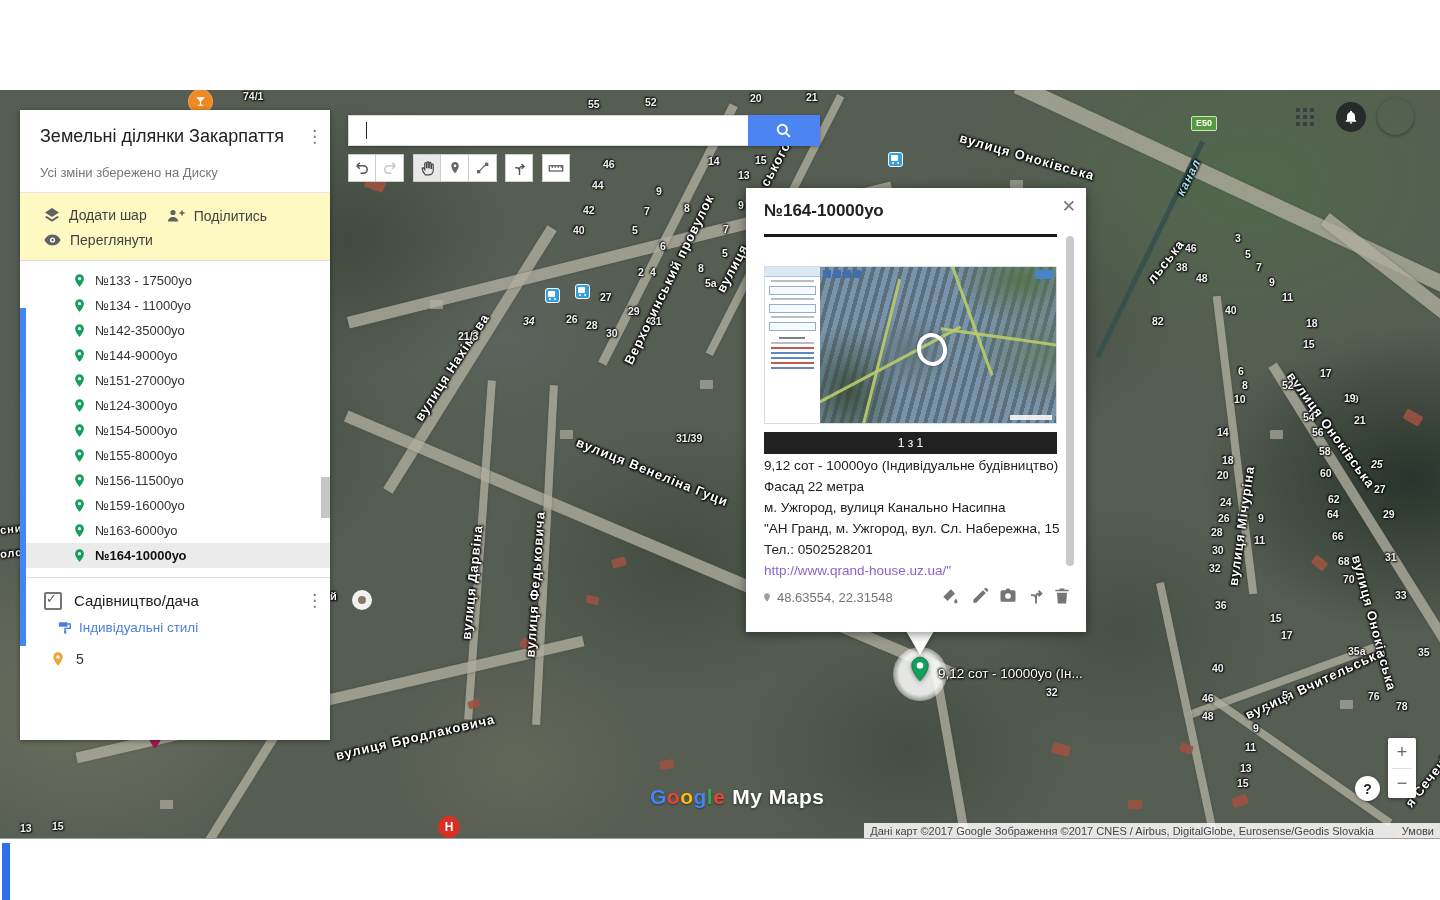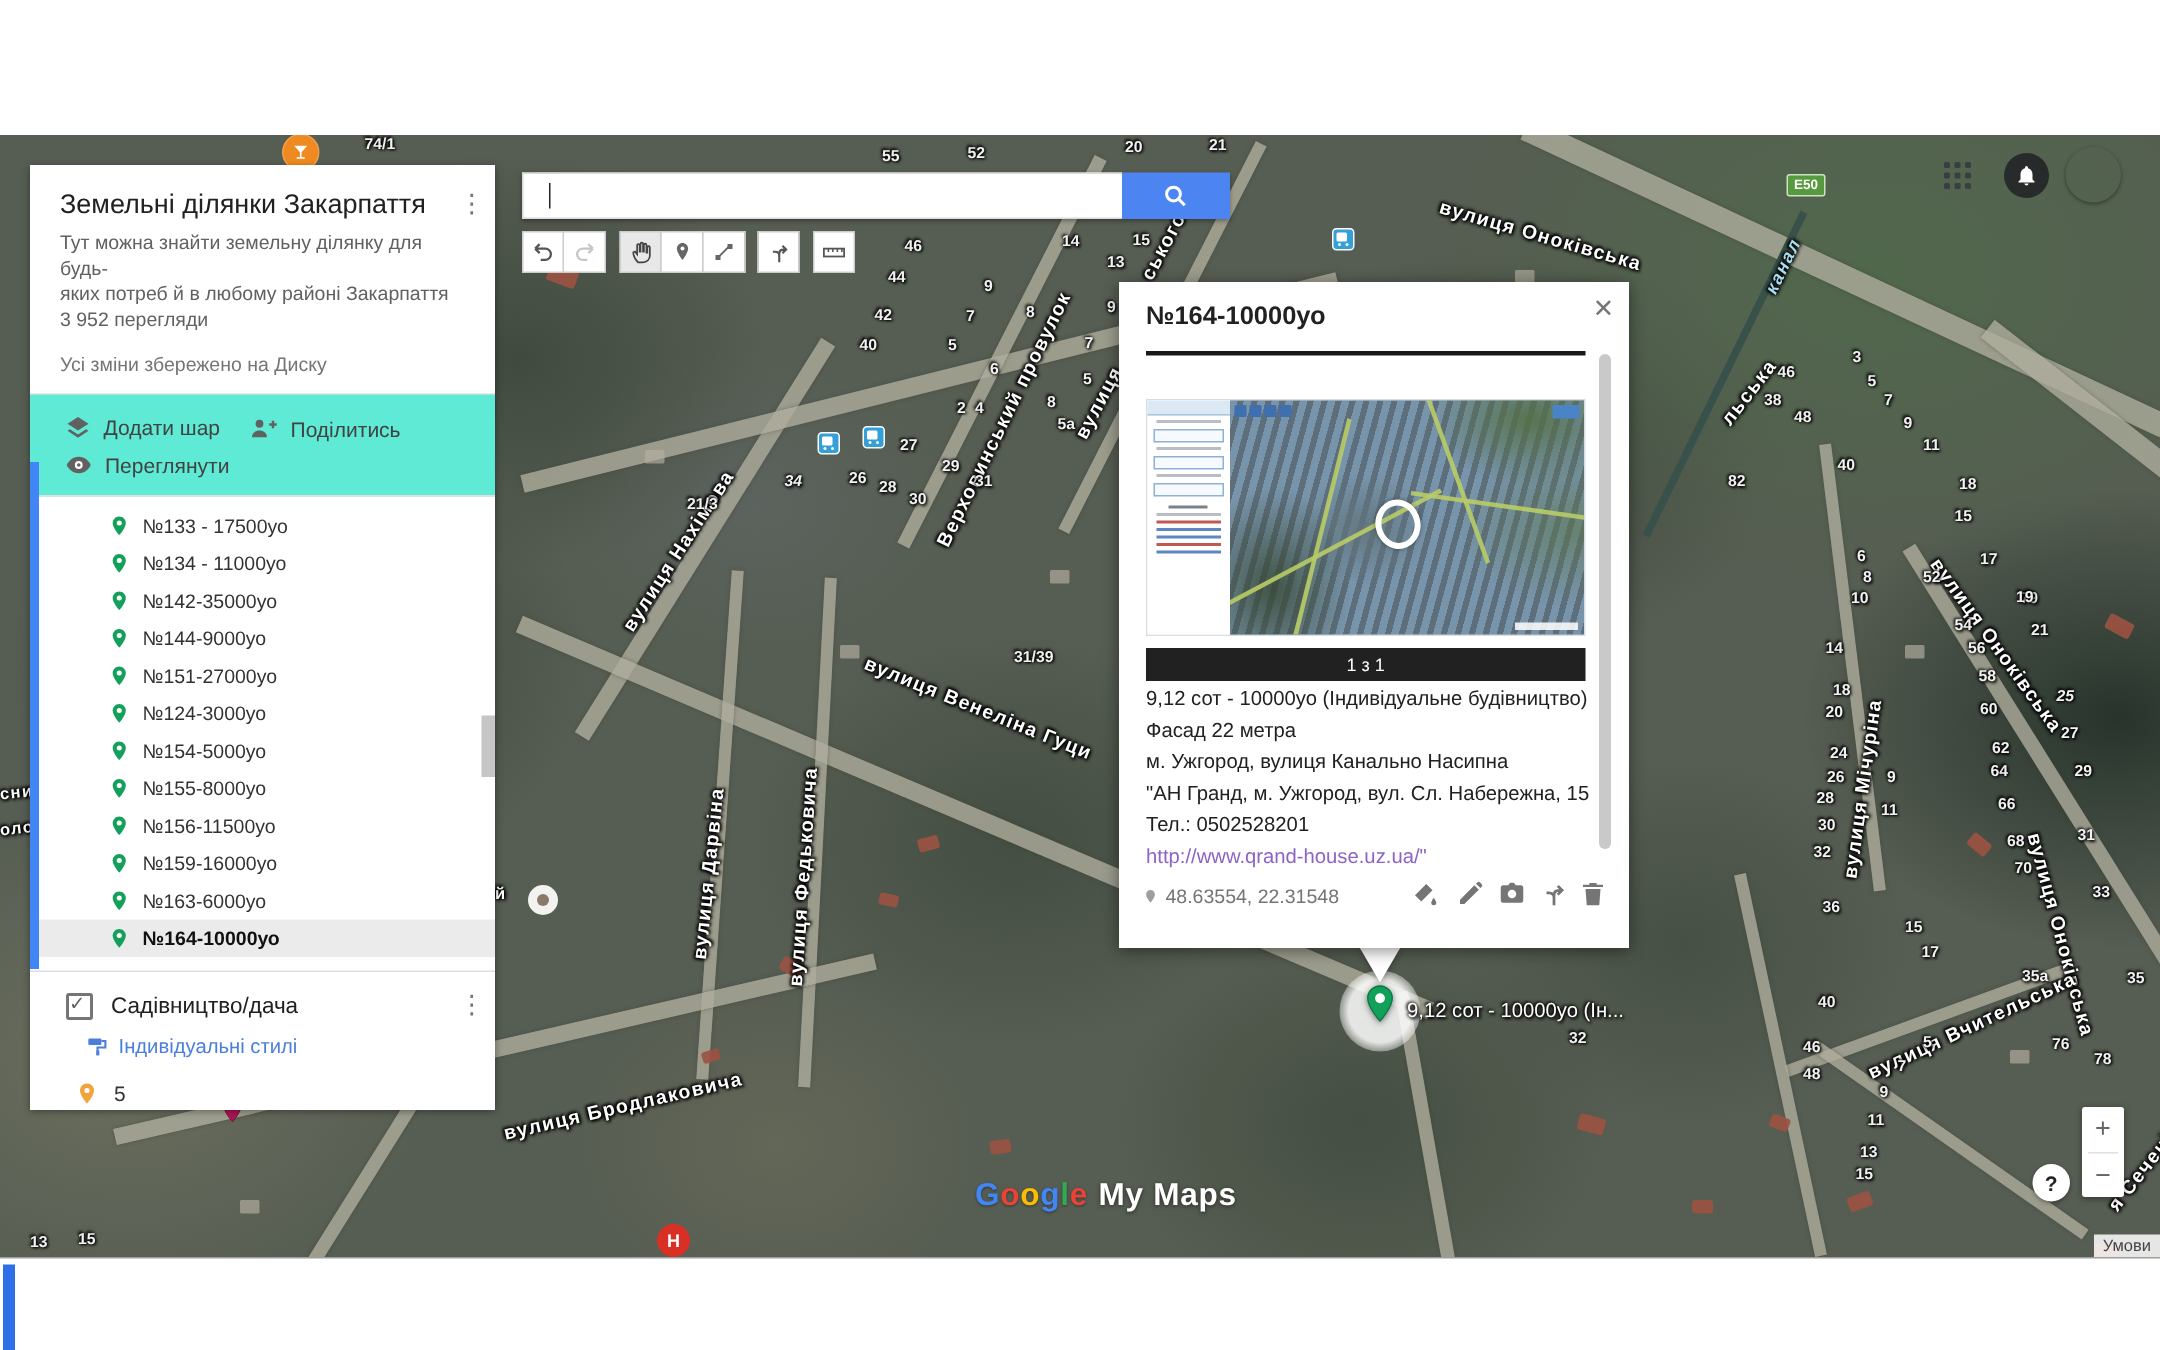--- a/index.html
+++ b/index.html
@@ -84,21 +84,21 @@
     align-items:center;justify-content:center;cursor:pointer;box-sizing:border-box;}
   .tbtn.first{border-left:1px solid #ccc;}
   .tbtn.active{background:#e8e8e8;}
   
   #sidebar{position:absolute;left:20px;top:110px;width:310px;height:630px;background:#fff;
     box-shadow:0 1px 5px rgba(0,0,0,.4);font-size:13px;color:#212121;}
   #sb-title{padding:16px 34px 4px 20px;font-size:18px;color:#212121;}
   #sb-dots{position:absolute;right:8px;top:16px;font-size:17px;color:#757575;cursor:pointer;width:16px;text-align:center;}
   #sb-desc{padding:2px 20px 0 20px;color:#616161;line-height:17px;}
   #sb-saved{padding:14px 20px 12px 20px;color:#757575;}
-  #sb-actions{background:#5eead4;border-top:1px solid #e8e8e8;border-bottom:1px solid #e0e0e0;
+  #sb-actions{background:#fef9c3;border-top:1px solid #e8e8e8;border-bottom:1px solid #e0e0e0;
     padding:10px 0 8px 24px;color:#424242;font-size:14px;}
   .sb-act{display:inline-flex;align-items:center;gap:9px;margin:4px 20px 4px 0;cursor:pointer;}
   #pin-list{position:relative;padding:7px 0;}
   .pin-row{display:flex;align-items:center;gap:8px;padding:3px 8px 3px 52px;height:19px;cursor:pointer;color:#333;}
   .pin-row .pin{width:15px;height:19px;flex:0 0 15px;}
   .pin-row.selected{background:#ebebeb;font-weight:bold;color:#111;}
   #activebar{position:absolute;left:0px;top:198px;width:6px;height:338px;background:#4285f4;}
   #sb-scroll{position:absolute;right:0px;top:367px;width:9px;height:41px;background:#c6c6c6;}
   #sb-divider{height:1px;background:#e0e0e0;margin-top:2px;}
   #layer2{padding:14px 0 0 24px;position:relative;}
@@ -364,20 +364,21 @@
       <path d="M12 2c-3.87 0-7 3.13-7 7 0 5.25 7 13 7 13s7-7.75 7-13c0-3.87-3.13-7-7-7z" fill="#12a05a" stroke="#0b7a44" stroke-width=".8"></path>
       <circle cx="12" cy="9" r="2.8" fill="#fff"></circle>
       </svg>
     <div id="map-pin-label">9,12 сот - 10000уо (Ін...</div>
 
     <div id="gmm-logo">
       <span id="logo-google"><span style="color: rgb(66, 133, 244); text-shadow: rgba(0, 0, 0, 0.4) 0px 1px 2px;">G</span><span style="color: rgb(234, 67, 53); text-shadow: rgba(0, 0, 0, 0.4) 0px 1px 2px;">o</span><span style="color: rgb(251, 188, 5); text-shadow: rgba(0, 0, 0, 0.4) 0px 1px 2px;">o</span><span style="color: rgb(66, 133, 244); text-shadow: rgba(0, 0, 0, 0.4) 0px 1px 2px;">g</span><span style="color: rgb(52, 168, 83); text-shadow: rgba(0, 0, 0, 0.4) 0px 1px 2px;">l</span><span style="color: rgb(234, 67, 53); text-shadow: rgba(0, 0, 0, 0.4) 0px 1px 2px;">e</span></span>
       <span id="logo-suffix">My Maps</span>
     </div>
     <div id="attrib">
+      <span>Дані карт ©2017 Google Зображення ©2017 CNES / Airbus, DigitalGlobe, Eurosense/Geodis Slovakia</span>
       <span style="cursor:pointer;">Умови</span>
     </div>
     <div id="zoomctl">
       <div>+</div>
       <div class="sep"></div>
       <div>−</div>
     </div>
     <div id="helpbtn">?</div>
 
     <div id="appsgrid">
@@ -454,25 +455,20 @@
       <svg width="18" height="18" viewBox="0 0 24 24">
         <rect x="3" y="9" width="18" height="7" fill="none" stroke="#555" stroke-width="1.6"></rect>
         <path d="M7 9v3 M11 9v3 M15 9v3 M19 9v3" stroke="#555" stroke-width="1.4"></path>
         </svg>
     </div>
   </div>
 
   <div id="sidebar">
     <div id="sb-dots">⋮</div>
     <div id="sb-title">Земельні ділянки Закарпаття</div>
-    <div id="sb-desc">
-      <span>Тут можна знайти земельну ділянку для будь-</span><br>
-      <span>яких потреб й в любому районі Закарпаття</span><br>
-      <span>3 952 перегляди</span>
-    </div>
     <div id="sb-saved">Усі зміни збережено на Диску</div>
     <div id="sb-actions">
       <span class="sb-act">
         <svg width="16" height="16" viewBox="0 0 16 16">
           <path d="M8 1 L15 5.5 8 10 1 5.5z" fill="#616161"></path>
           <path d="M8 12.6 L2.6 9.1 1 10.2 8 14.8 15 10.2 13.4 9.1z" fill="#616161"></path>
           </svg>
         <span>Додати шар</span>
       </span><span class="sb-act">
         <svg width="18" height="15" viewBox="0 0 18 15">

